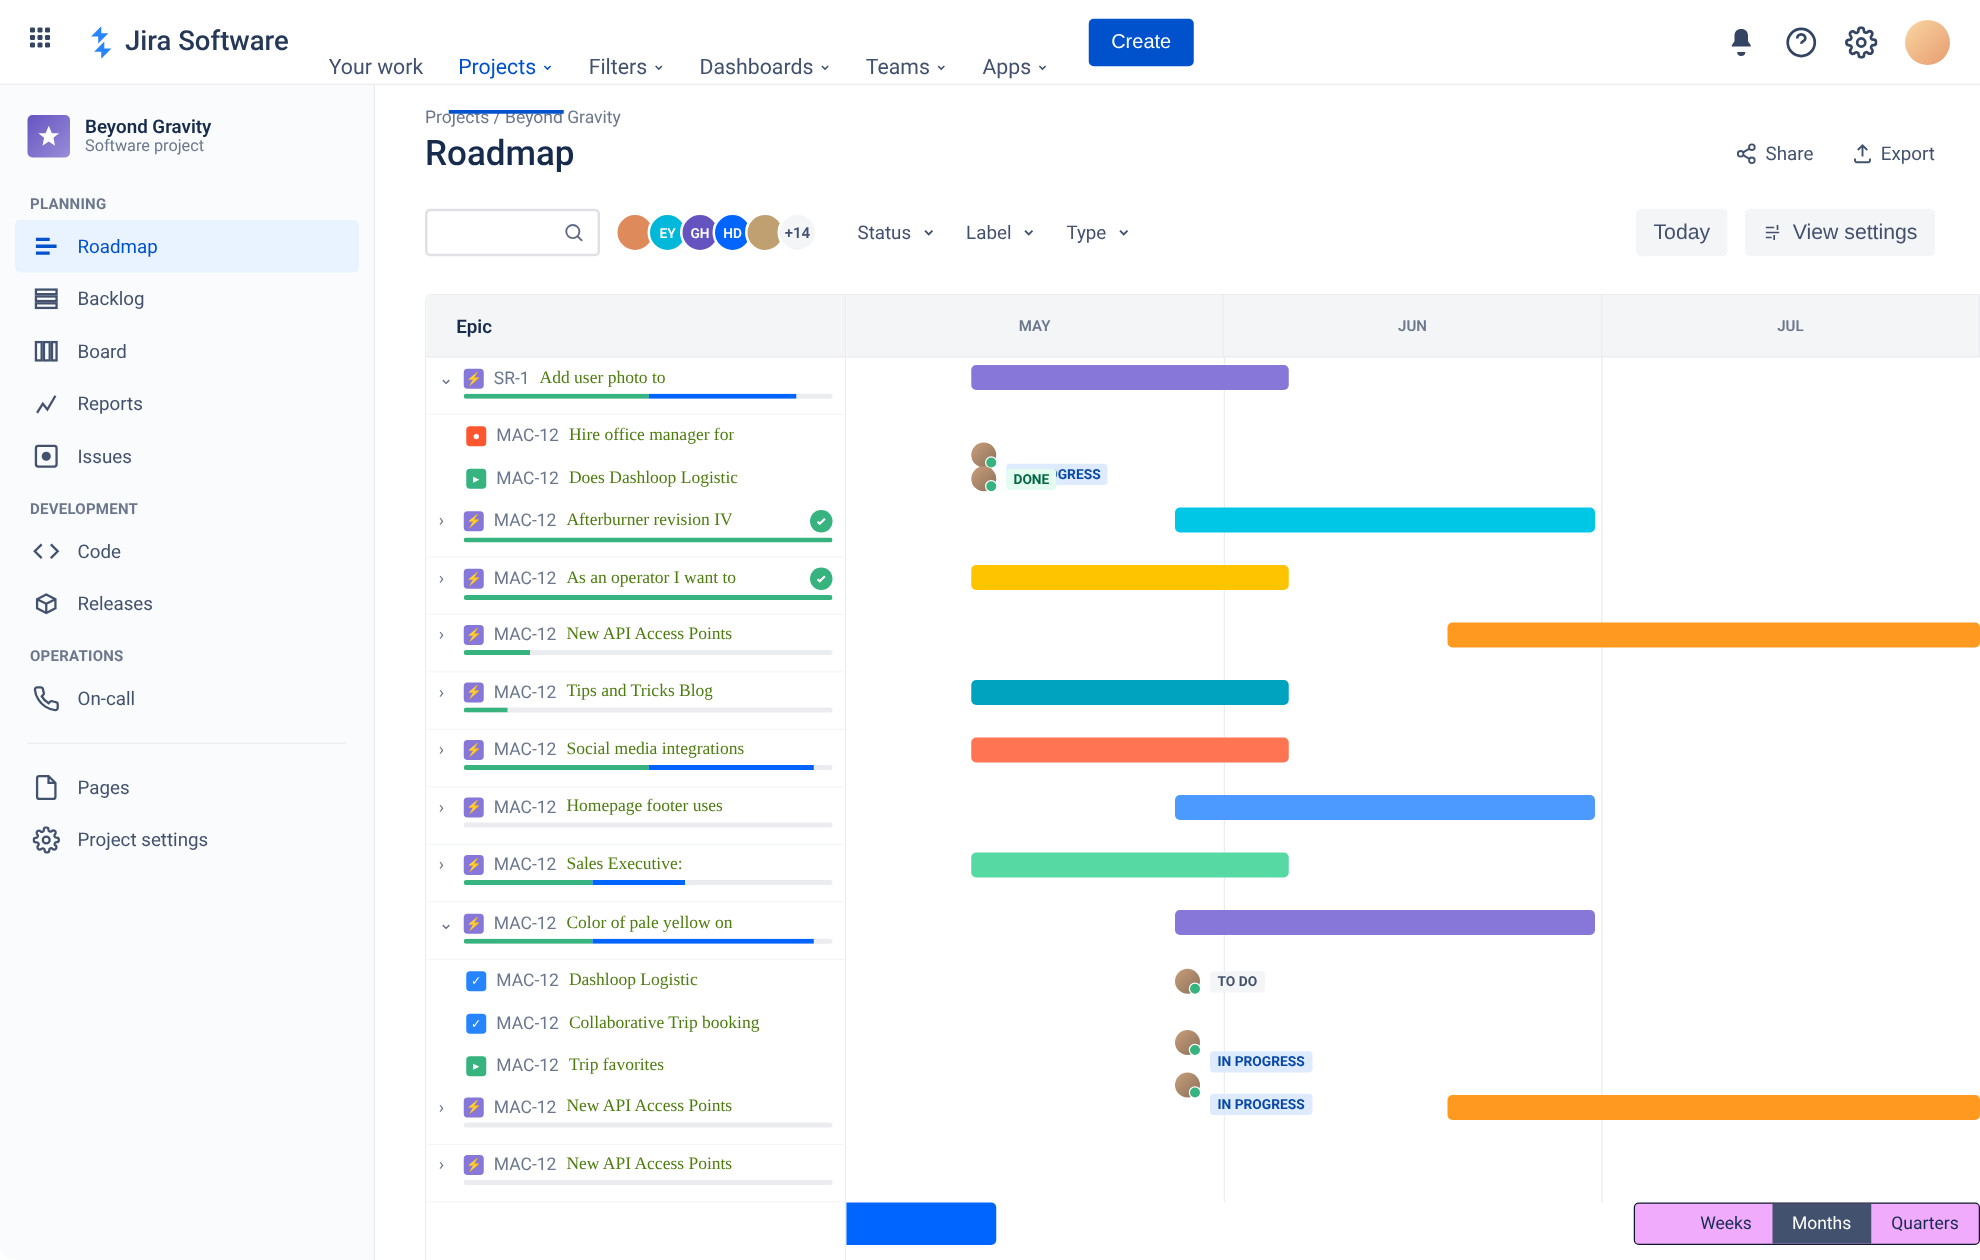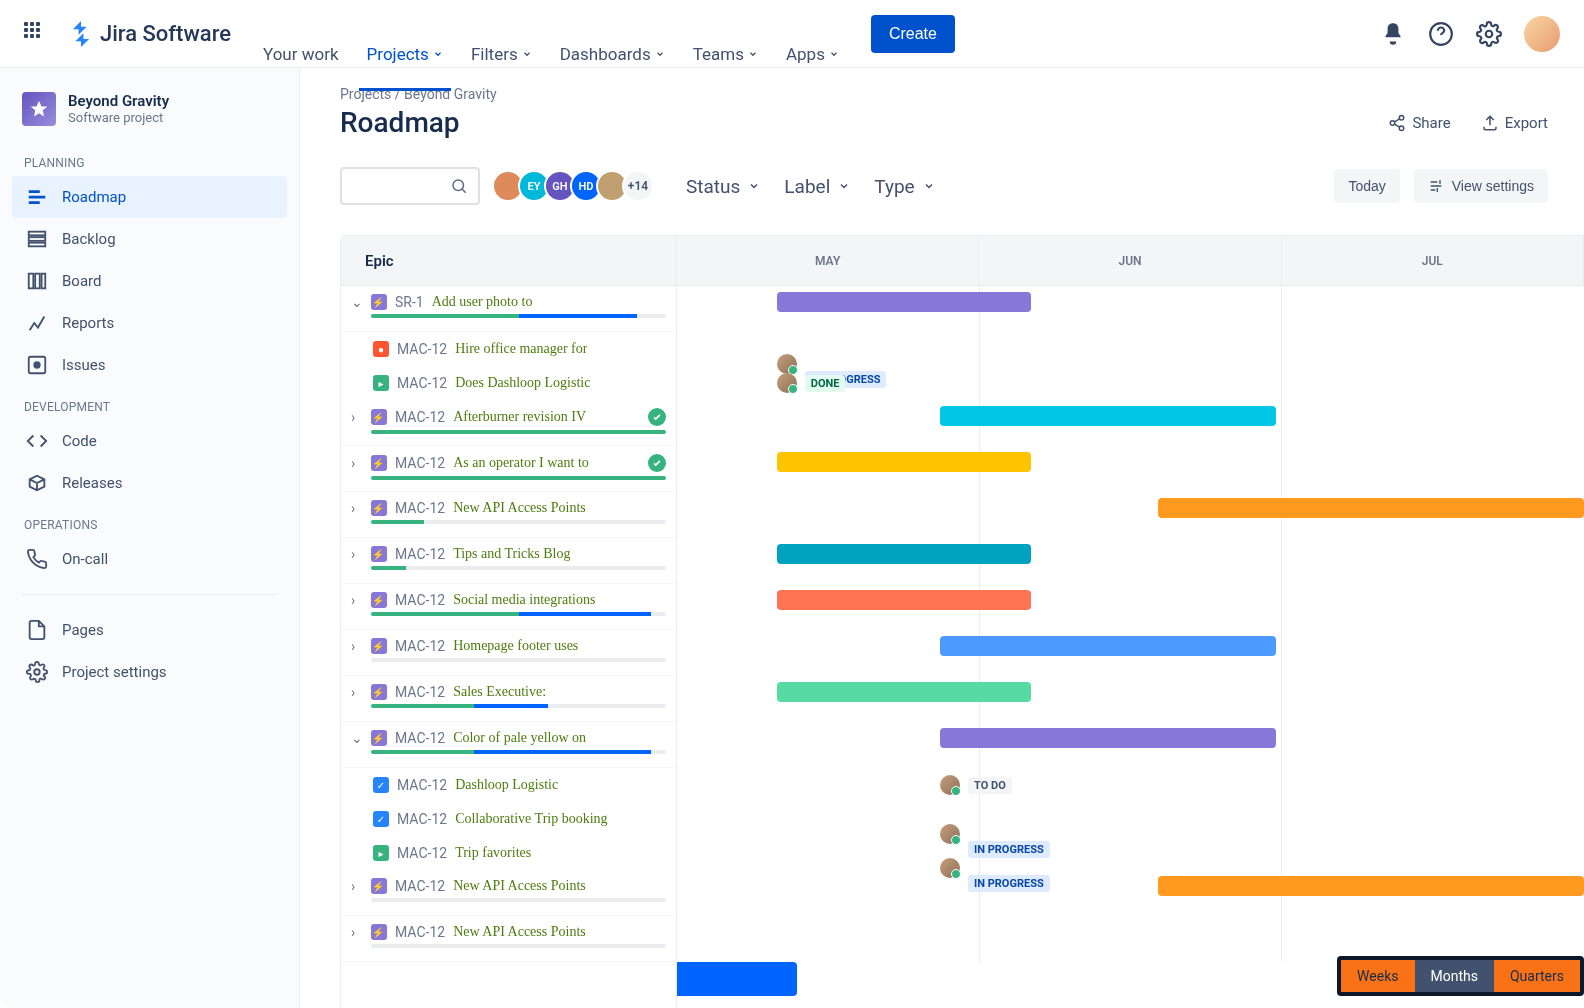--- a/index.html
+++ b/index.html
@@ -24,42 +24,42 @@
 .top-icon { width: 26px; height: 26px; color: #344563; cursor: pointer; }
 .avatar-top { width: 36px; height: 36px; border-radius: 50%; background: linear-gradient(135deg,#f8d7a3,#e89b6f); }
 
 
 .body { display: flex; flex: 1; overflow: hidden; }
 .sidebar { width: 300px; background: #FAFBFC; border-right: 1px solid #ebecf0; padding: 16px 12px; overflow-y: auto; }
 .proj-head { display: flex; gap: 12px; padding: 8px 10px; margin-bottom: 8px; }
 .proj-icon { width: 34px; height: 34px; border-radius: 4px; background: linear-gradient(135deg,#6554C0,#998DD9); display: flex; align-items: center; justify-content: center; }
 .proj-title { font-weight: 600; font-size: 15px; color: #172B4D; }
 .proj-sub { font-size: 13px; color: #6B778C; }
-.side-group-label { font-size: 12px; font-weight: 400; color: #6B778C; padding: 14px 12px 6px; letter-spacing: 0.2px; }
+.side-group-label { font-size: 12px; font-weight: 700; color: #6B778C; padding: 14px 12px 6px; letter-spacing: 0.2px; }
 .side-item { display: flex; align-items: center; gap: 14px; padding: 10px 14px; border-radius: 4px; cursor: pointer; color: #42526E; font-size: 15px; }
 .side-item.active { background: #E9F2FF; color: #0052CC; }
 .side-icon { width: 22px; height: 22px; flex-shrink: 0; }
 .side-divider { height: 1px; background: #ebecf0; margin: 14px 10px; }
 
 
 .main { flex: 1; display: flex; flex-direction: column; overflow: hidden; padding-left: 40px; }
 .breadcrumb { padding: 18px 0 4px; font-size: 14px; color: #6B778C; }
 .page-head { display: flex; align-items: center; justify-content: space-between; padding-right: 36px; }
 .page-title { font-size: 28px; font-weight: 500; color: #172B4D; }
 .head-actions { display: flex; gap: 30px; color: #42526E; }
 .head-action { display: flex; align-items: center; gap: 6px; cursor: pointer; font-size: 15px; }
 
 .toolbar { display: flex; align-items: center; gap: 18px; margin-top: 28px; padding-right: 36px; }
 .tool-search { width: 140px; height: 38px; border: 2px solid #DFE1E6; border-radius: 4px; display: flex; align-items: center; justify-content: flex-end; padding: 0 10px; }
 .avatars { display: flex; }
 .av { width: 32px; height: 32px; border-radius: 50%; border: 2px solid #fff; margin-left: -6px; display: flex; align-items: center; justify-content: center; font-size: 11px; font-weight: 600; color: #fff; }
 .av.more { background: #F4F5F7; color: #42526E; font-size: 12px; }
-.filter { display: flex; align-items: center; gap: 8px; color: #42526E; cursor: pointer; font-size: 19px; margin-left: 14px; }
+.filter { display: flex; align-items: center; gap: 8px; color: #42526E; cursor: pointer; font-size: 15px; margin-left: 14px; }
 .toolbar-right { margin-left: auto; display: flex; gap: 14px; }
-.btn-light { background: #F4F5F7; border: none; padding: 9px 14px; border-radius: 4px; font-size: 14px; color: #42526E; cursor: pointer; display: flex; align-items: center; gap: 8px; }
+.btn-light { background: #F4F5F7; border: none; padding: 9px 14px; border-radius: 4px; font-size: 17px; color: #42526E; cursor: pointer; display: flex; align-items: center; gap: 8px; }
 
 
 .roadmap { flex: 1; display: flex; margin-top: 30px; border: 1px solid #ebecf0; border-right: none; border-bottom: none; border-radius: 6px 0 0 0; overflow: hidden; position: relative; }
 .epic-col { width: 336px; border-right: 1px solid #ebecf0; background: #fff; display: flex; flex-direction: column; }
 .epic-header { height: 50px; background: #F4F5F7; display: flex; align-items: center; padding-left: 24px; font-weight: 600; font-size: 15px; border-bottom: 1px solid #ebecf0; }
 .epic-list { flex: 1; overflow-y: auto; }
 .epic-row { padding: 8px 10px 6px 10px; border-bottom: 1px solid #f4f5f7; }
 .epic-row-inner { display: flex; align-items: center; gap: 8px; }
 .expand { width: 12px; color: #6B778C; cursor: pointer; }
 .issue-icon { width: 16px; height: 16px; border-radius: 3px; display: flex; align-items: center; justify-content: center; flex-shrink: 0; }
@@ -81,21 +81,21 @@
 .grid-line { position: absolute; top: 0; bottom: 0; width: 1px; background: #ebecf0; }
 .bar { position: absolute; height: 20px; border-radius: 4px; }
 .child-pill { position: absolute; display: flex; align-items: center; gap: 8px; }
 .tiny-av { width: 20px; height: 20px; border-radius: 50%; background: linear-gradient(135deg,#c89f7a,#8b6f5a); position: relative; }
 .tiny-av::after { content:''; position:absolute; bottom:-1px; right:-1px; width:8px; height:8px; border-radius:50%; background:#36B37E; border:1.5px solid #fff; }
 .status-lozenge { font-size: 11px; font-weight: 700; padding: 2px 6px; border-radius: 3px; }
 .loz-inprogress { background: #DEEBFF; color: #0747A6; margin-top: 32px; }
 .loz-done { background: #E3FCEF; color: #006644; }
 .loz-todo { background: #F4F5F7; color: #42526E; }
 
-.zoom-ctrl { position: absolute; bottom: 12px; right: 0; display: flex; background: #f97316; border: 4px solid #0f172a; border-radius: 4px; overflow: hidden; z-index: 10; }
+.zoom-ctrl { position: absolute; bottom: 12px; right: 0; display: flex; background: #f0abfc; border: 1px solid #0f172a; border-radius: 4px; overflow: hidden; z-index: 10; padding-left: 36px; }
 .zoom-opt { padding: 8px 16px; font-size: 14px; cursor: pointer; }
 .zoom-opt.active { background: #42526E; color: #fff; }
 .blue-bar-left { position: absolute; bottom: 12px; left: 0; width: 120px; height: 34px; background: #0065FF; border-radius: 0 4px 4px 0; z-index:9; }
 </style>
 </head>
 <body>
 
 <div class="app">
 
   <div class="topnav">

